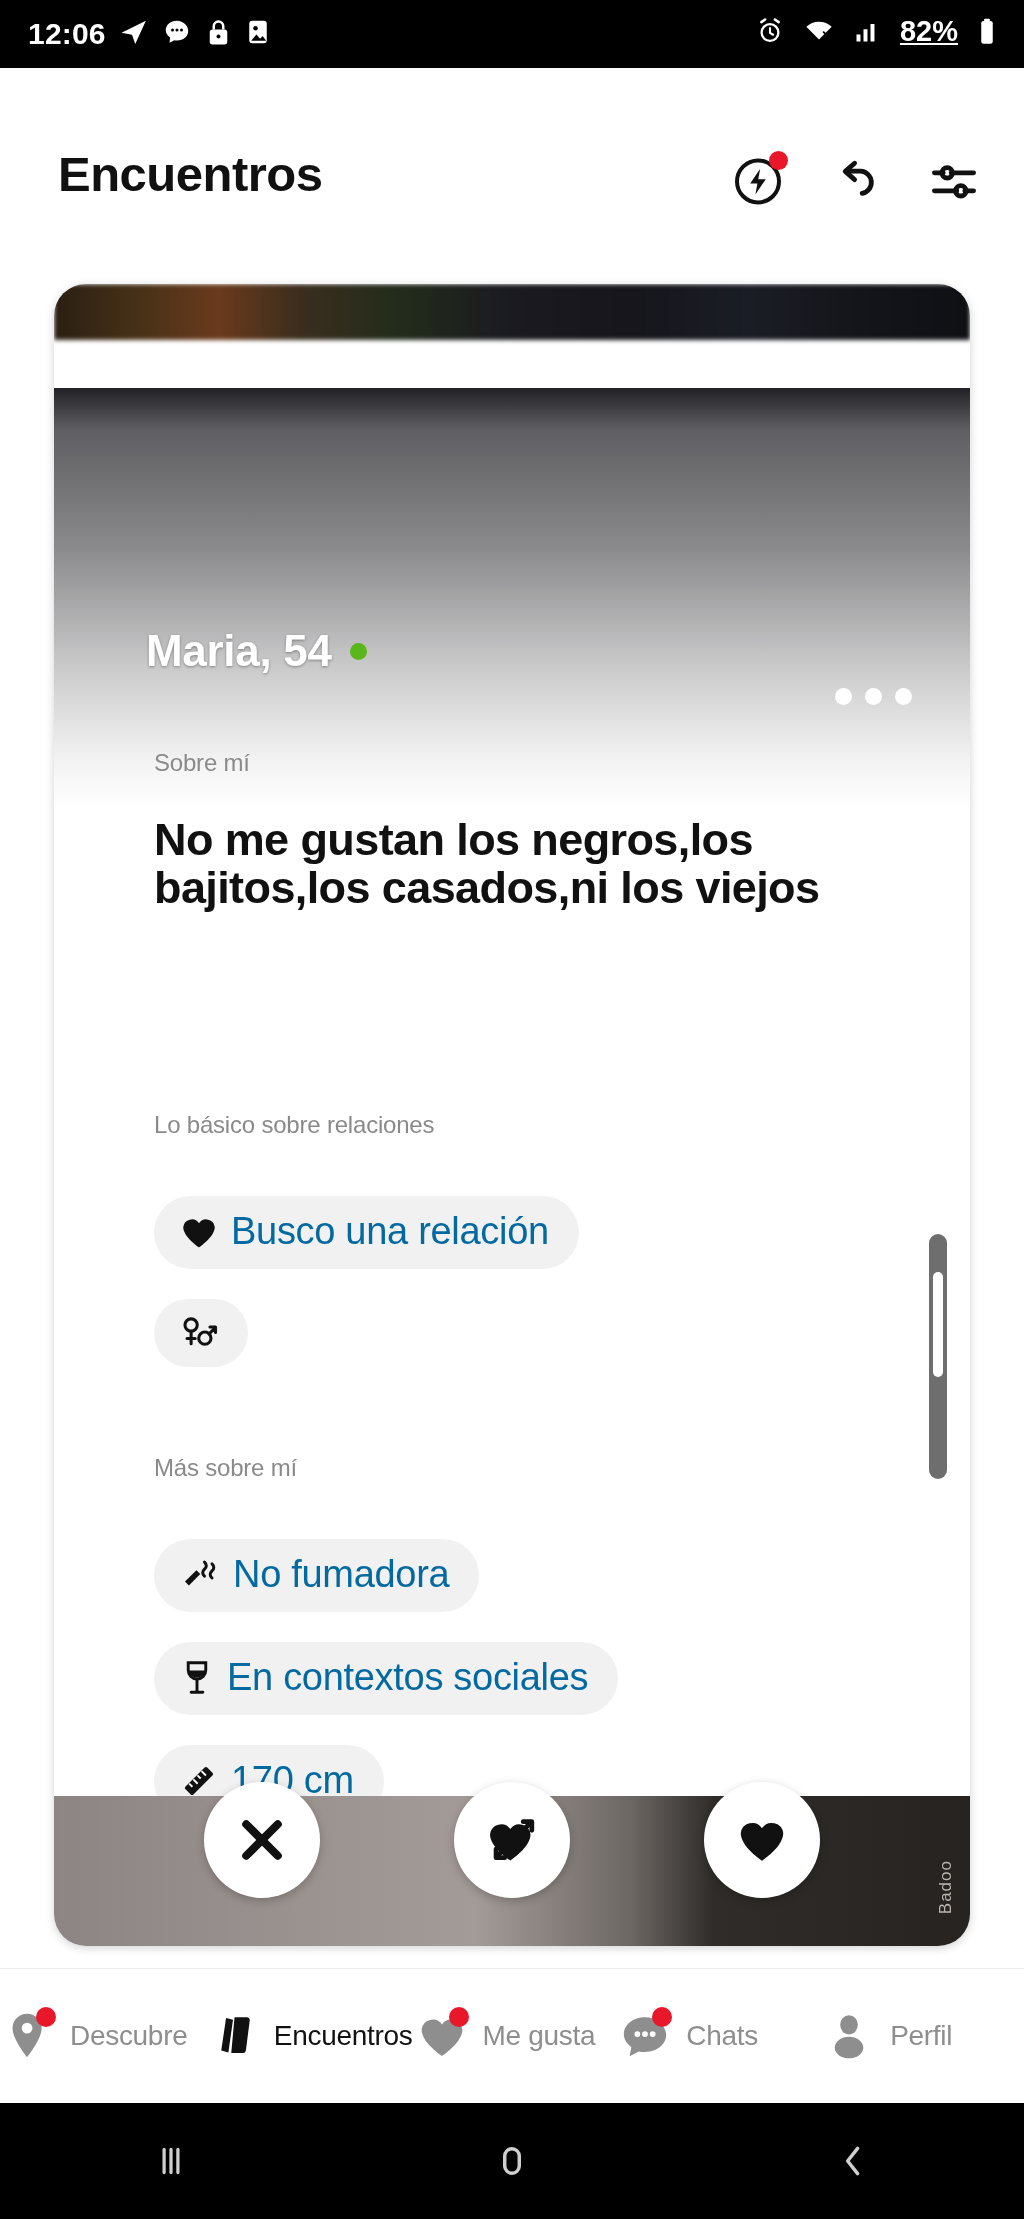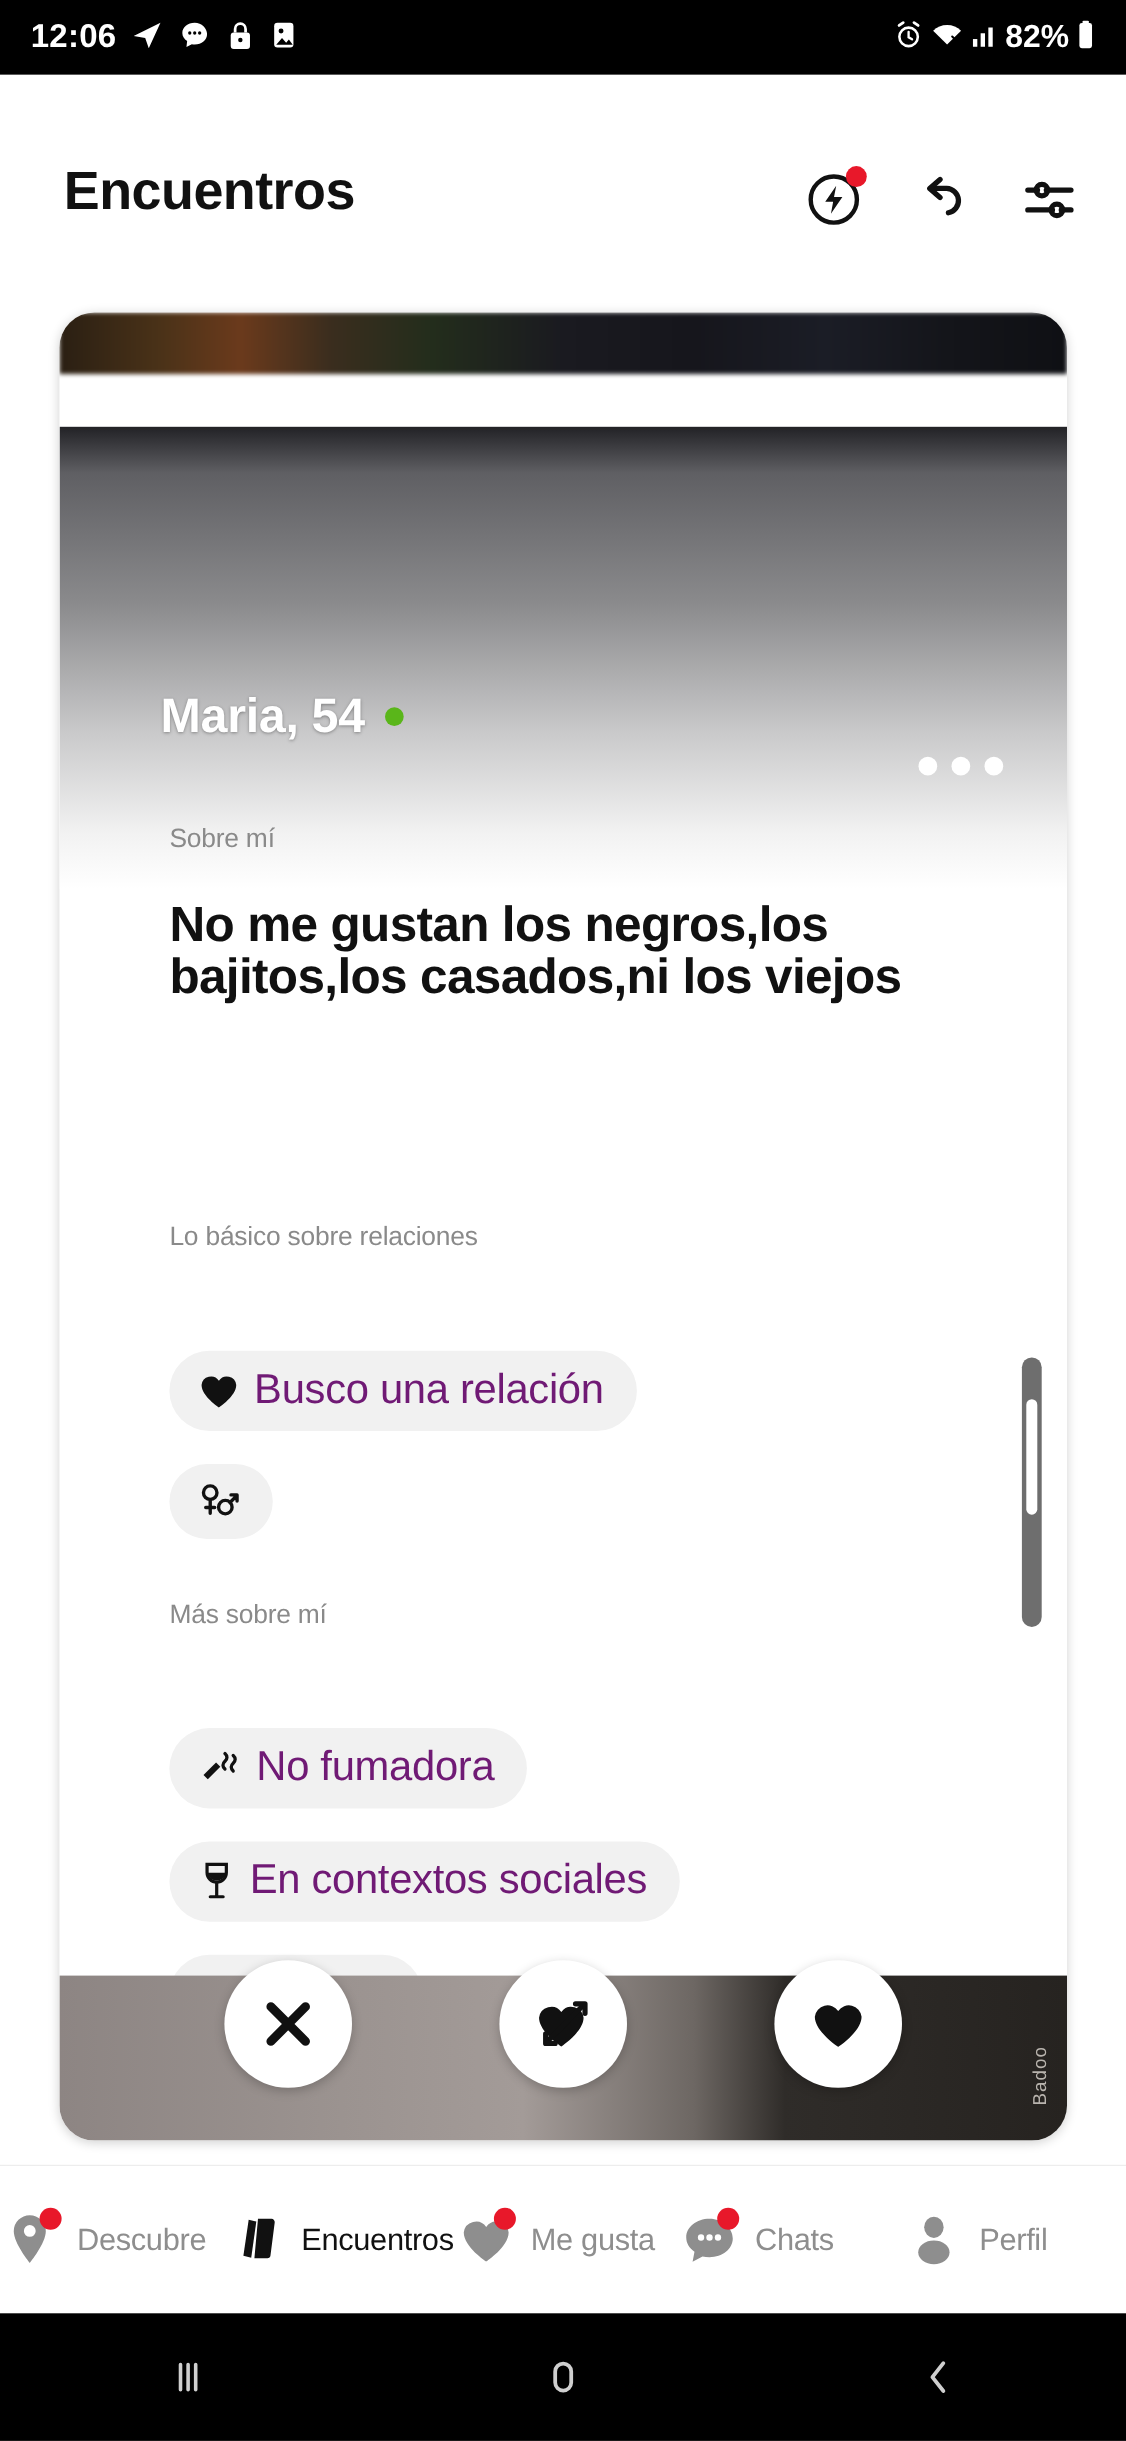--- a/index.html
+++ b/index.html
@@ -12,21 +12,21 @@
   #root { position:relative; width:1024px; height:1667px; background:#fff; }
 
   
   .statusbar{
     position:absolute; top:0; left:0; width:1024px; height:68px;
     background:#000; color:#fff;
     display:flex; align-items:center; justify-content:space-between;
     padding:0 28px;
   }
   .sb-left{ display:flex; align-items:center; gap:13px; }
-  .sb-right{ display:flex; align-items:center; gap:6px; }
+  .sb-right{ display:flex; align-items:flex-start; gap:20px;text-decoration:underline; }
   .sb-time{ font-size:30px; font-weight:600; letter-spacing:.2px; color:#fff; line-height:1; }
   .sb-ico{ display:block; }
   .sb-batt{ font-size:29px; font-weight:600; color:#fff; line-height:1; }
 
   
   .header{
     position:absolute; top:68px; left:0; width:1024px; height:216px;
     background:#fff;
   }
   .header-title{
@@ -87,21 +87,21 @@
   }
   .bio{
     position:absolute; left:100px; width:700px;
     font-size:45px; font-weight:700; color:#111; line-height:1.06; letter-spacing:-.6px;
   }
   .chiprow{ position:absolute; left:100px; display:flex; gap:18px; align-items:center; }
   .chip{
     display:inline-flex; align-items:center; gap:13px;
     background:#f1f1f1; border-radius:48px;
     padding:14px 30px 16px 26px;
-    font-size:38px; color:#701a75; letter-spacing:-.3px; white-space:nowrap;margin-top:32px;
+    font-size:38px; color:#0369a1; letter-spacing:-.3px; white-space:nowrap;
   }
   .chip .ic{ display:flex; align-items:center; justify-content:center; flex:0 0 auto; }
 
   
   .body-fade{
     position:absolute; left:0; bottom:0; width:100%; height:120px;
     background:linear-gradient(180deg, rgba(255,255,255,0) 0%, rgba(255,255,255,.92) 55%, #fff 100%);
     pointer-events:none;
   }
 

